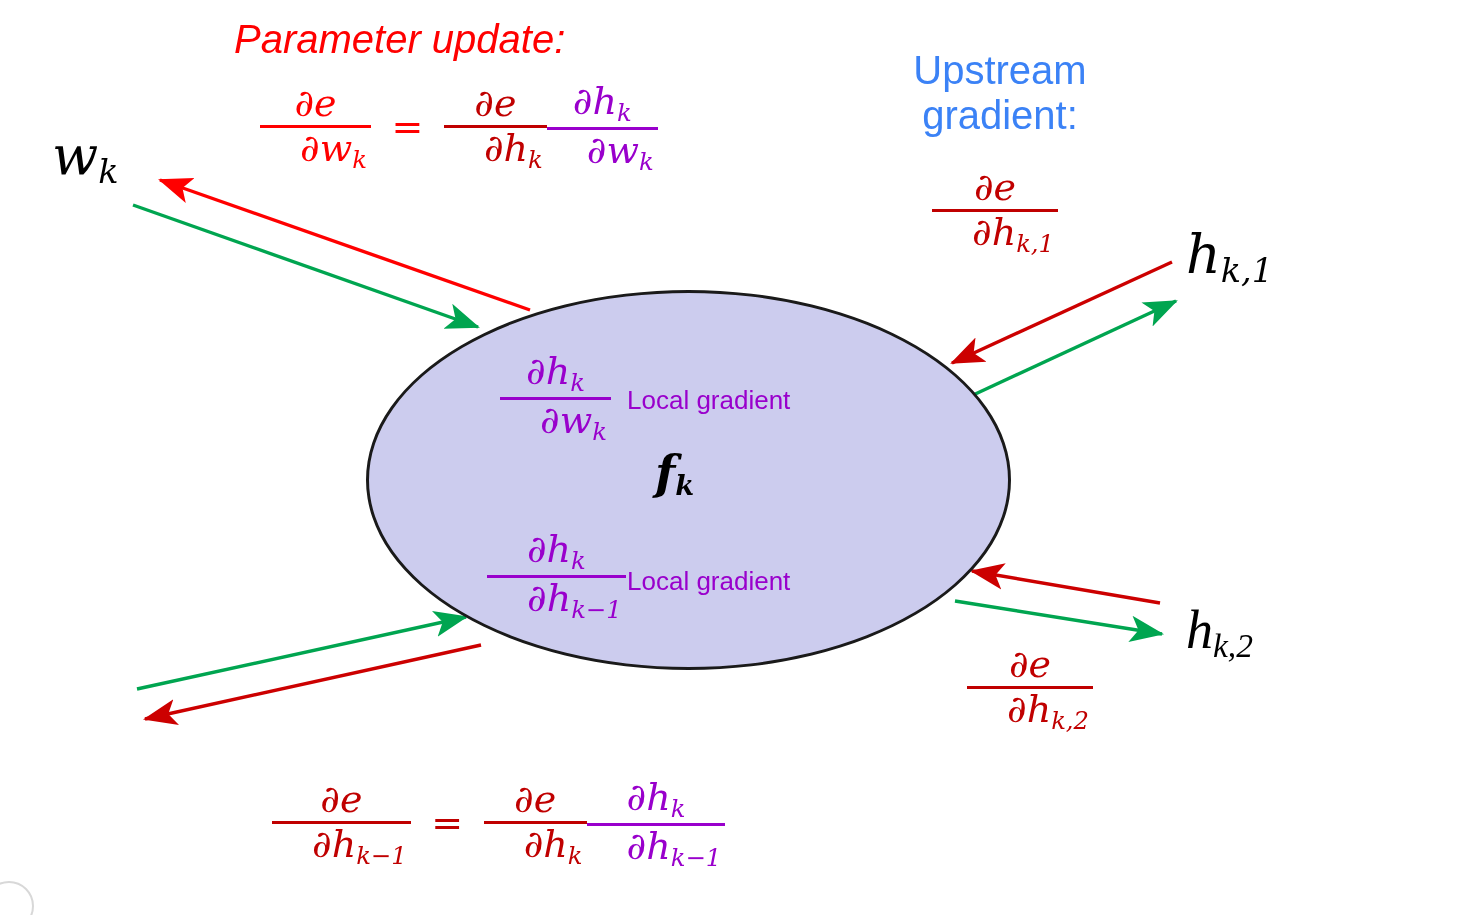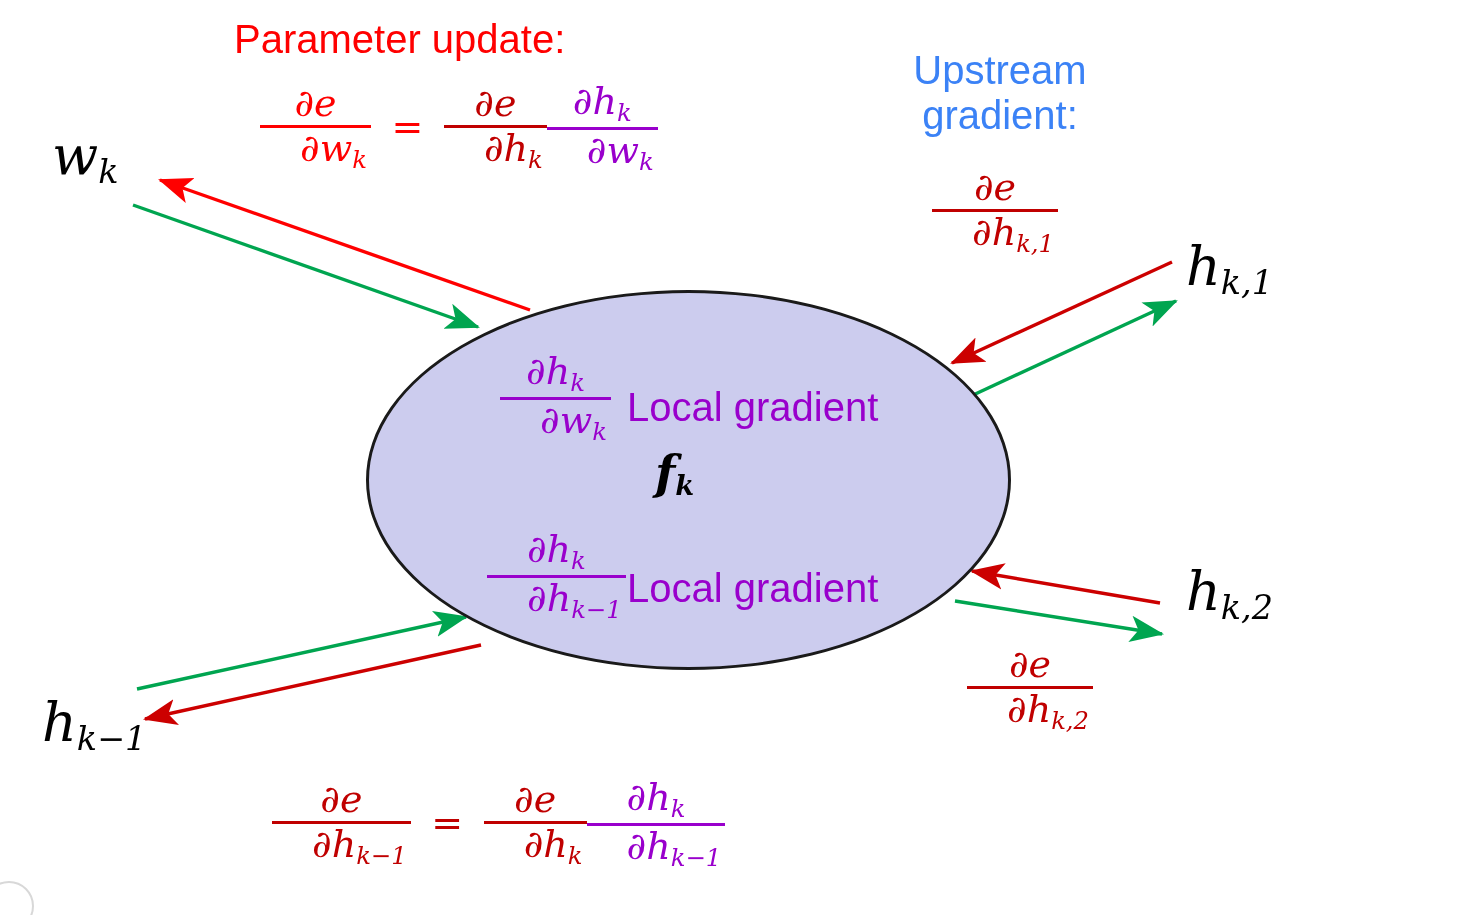--- a/index.html
+++ b/index.html
@@ -88,21 +88,21 @@
     font-style: italic;
     font-weight: 700;
     font-size: 47px;
     color: #000000;
   }
   #node-fn .sub { font-size: 0.58em; vertical-align: -0.22em; font-weight: 700; }
 
   .localtxt {
     position: absolute;
     font-family: "Liberation Sans", sans-serif;
-    font-size: 40px;
+    font-size: 26px;
     white-space: nowrap;
   }
   #corner-arc {
     position: absolute;
     left: -16px;
     bottom: -16px;
     width: 46px;
     height: 46px;
     border: 2px solid #d8d8d8;
     border-radius: 50%;
@@ -165,21 +165,21 @@
     <span class="num">
       <span class="partial">∂</span><span>h</span><span class="sub">k</span>
     </span>
     <span class="den">
       <span class="partial">∂</span><span>h</span><span class="sub">k−1</span>
     </span>
   </div>
 
   <div class="localtxt" style="left:627px; top:566px; color:#9900CC;">Local gradient</div>
 
-  <div class="lbl caption" style="left:234px; top:18px; color:#FF0000;">Parameter update:</div>
+  <div class="lbl caption" style="left:234px; top:18px; color:#FF0000;font-style:italic;">Parameter update:</div>
 
   <div class="lbl" style="left:260px; top:82px; font-size:38px;">
     <span class="frac" style="color:#FF0000;">
       <span class="num">
         <span class="partial">∂</span><span>e</span>
       </span>
       <span class="den">
         <span class="partial">∂</span><span>w</span><span class="sub">k</span>
       </span>
     </span>
@@ -249,27 +249,24 @@
       <span class="den">
         <span class="partial">∂</span><span>h</span><span class="sub">k−1</span>
       </span>
     </span>
   </div>
 
   <div class="lbl varlbl" style="left:52px; top:128px;">
     <span>w</span><span class="sub">k</span>
   </div>
 
-  <div class="lbl varlbl" style="left:42px; top:695px;">
-    <span>h</span><span class="sub">k−1</span>
-  </div>
-
-  <div class="lbl varlbl" style="left:1186px; top:227px;margin-top:12px;">
+
+  <div class="lbl varlbl" style="left:1186px; top:227px;">
     <span>h</span><span class="sub">k,1</span>
   </div>
 
-  <div class="lbl varlbl" style="left:1186px; top:564px;">
+  <div class="lbl varlbl" style="left:1186px; top:602px;font-family:Liberation Serif, serif;">
     <span>h</span><span class="sub">k,2</span>
   </div>
 
   <div id="corner-arc"></div>
 
 </div>
 
 </body></html>

